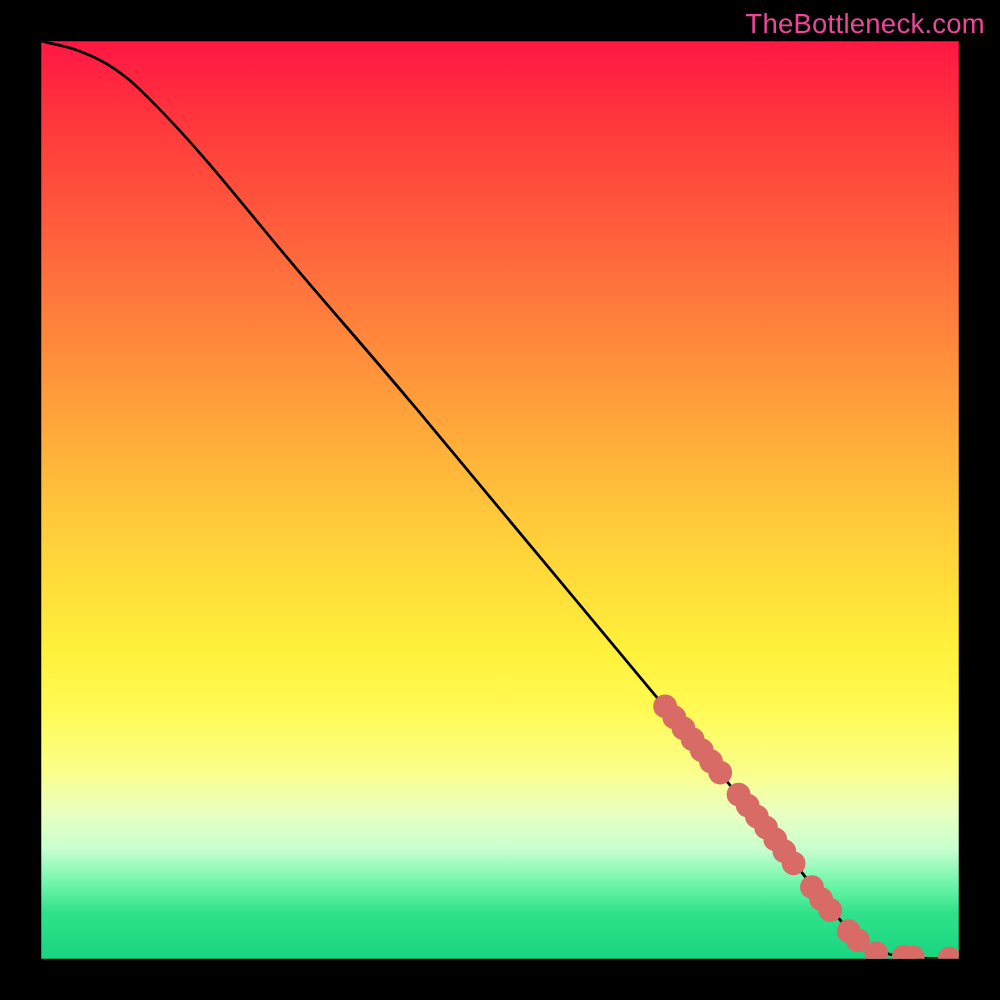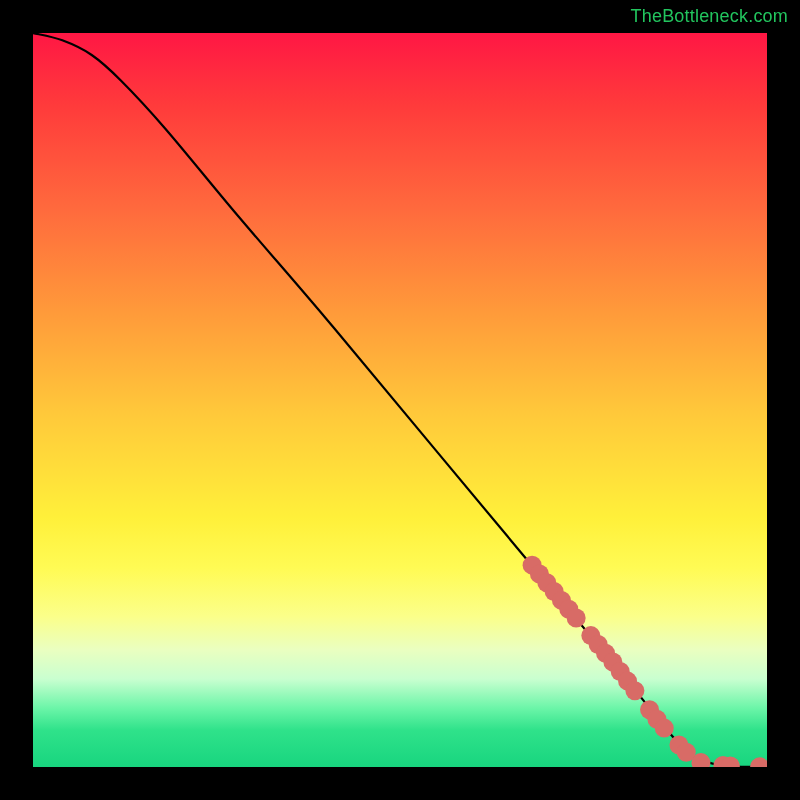--- a/index.html
+++ b/index.html
@@ -47,22 +47,22 @@
   .plot-svg {
     position: absolute;
     inset: 0;
     width: 100%;
     height: 100%;
   }
   .watermark {
     position: absolute;
     top: 6px;
     right: 12px;
-    color: #22c55e;
-    font-size: 18px;
+    color: #ec4899;
+    font-size: 22px;
     letter-spacing: 0.2px;
     font-weight: 400;
     user-select: none;
   }
 </style>
 </head>
 <body>
 
 <div class="stage">
 

